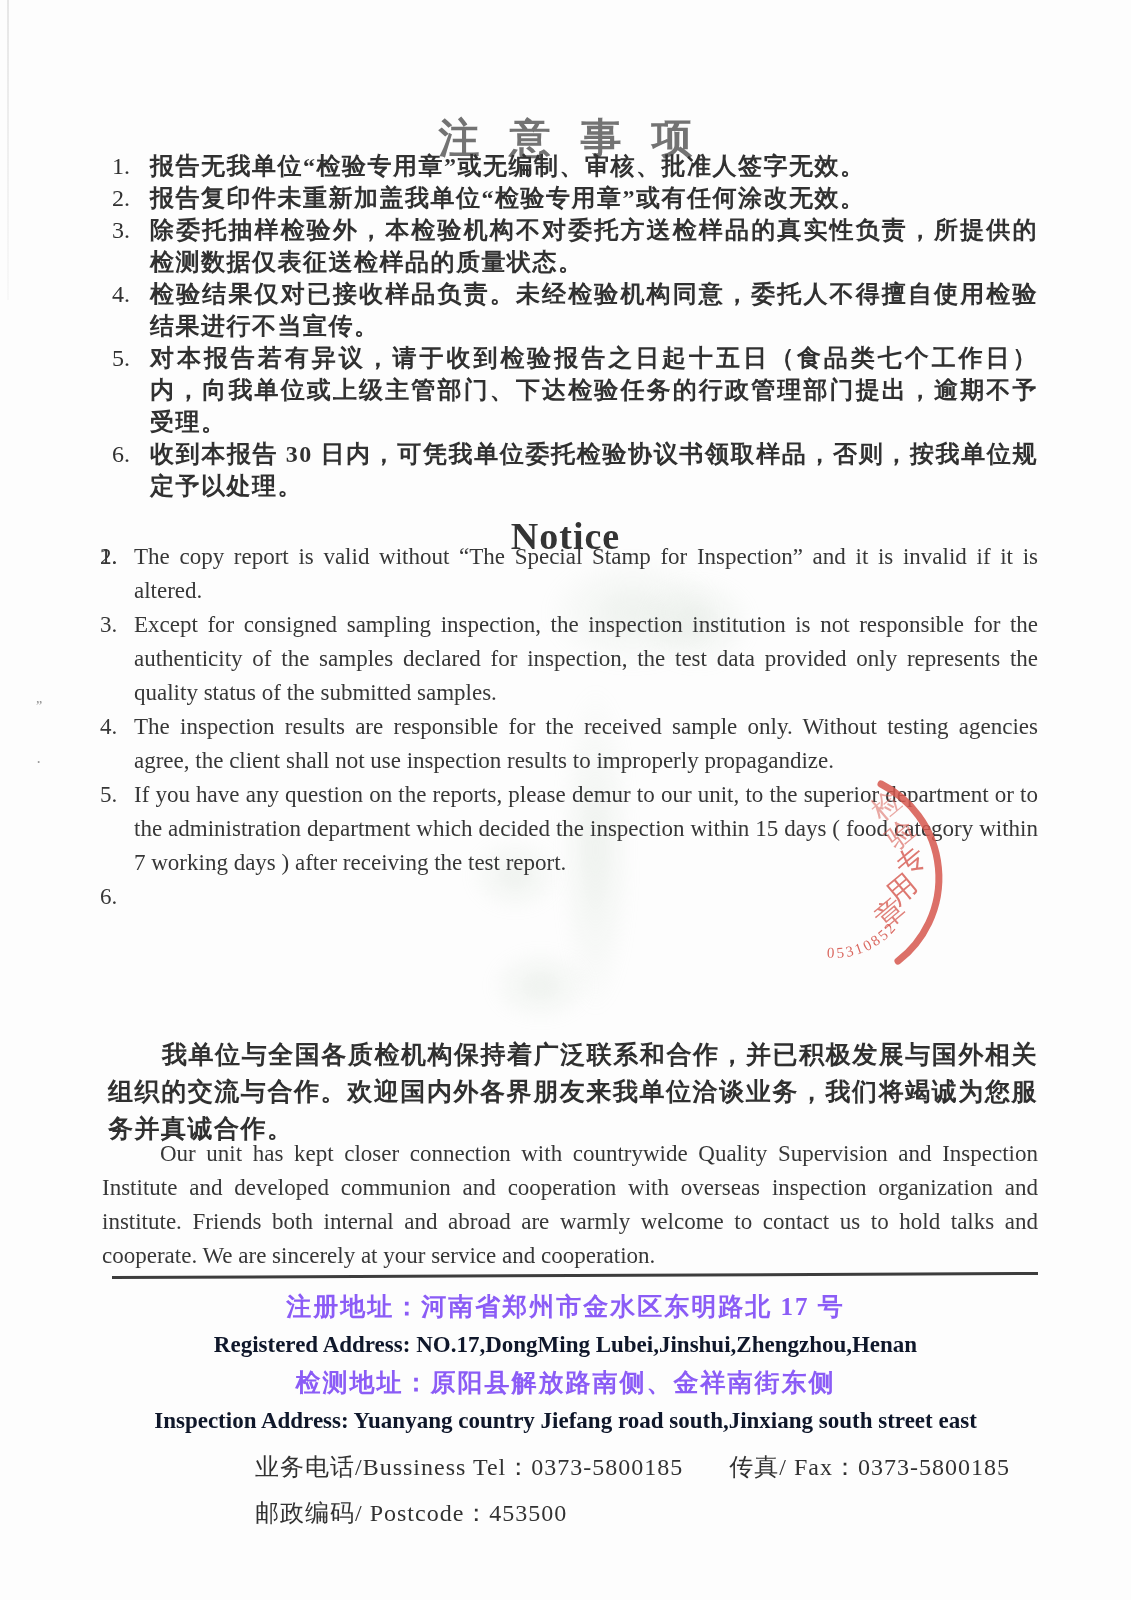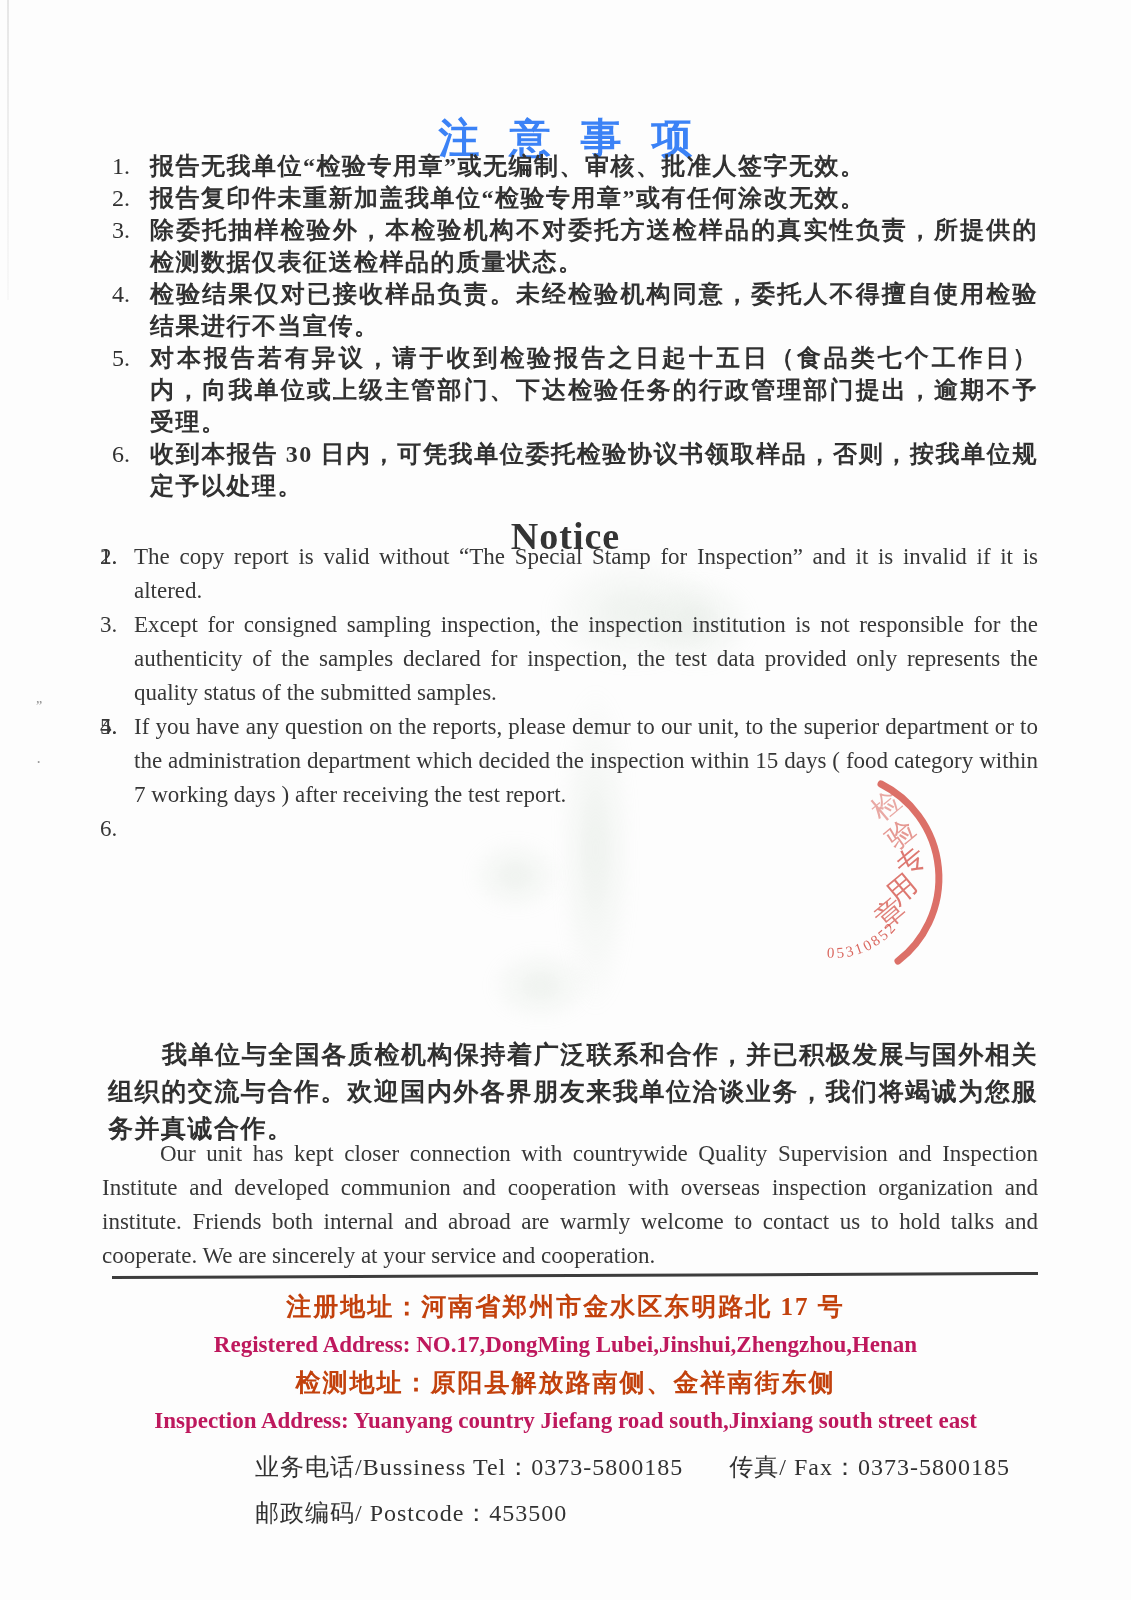--- a/index.html
+++ b/index.html
@@ -21,21 +21,21 @@
     background:radial-gradient(closest-side, rgba(198,212,198,.55), rgba(198,212,198,0)); }
   .wm-1 { left:545px; top:555px; width:175px; height:115px; }
   .wm-2 { left:558px; top:685px; width:75px;  height:330px; }
   .wm-3 { left:468px; top:838px; width:95px;  height:75px; }
   .wm-4 { left:488px; top:948px; width:105px; height:75px; }
   .wm-5 { left:640px; top:575px; width:115px; height:95px; }
 
   .cn-title {
     position:absolute; top:84px; left:0; width:100%;
     text-align:center; font-size:41px; font-weight:700;
-    letter-spacing:30px; text-indent:30px; color:#3b82f6;
+    letter-spacing:30px; text-indent:30px; color:#737373;
   }
 
   .cn-list {
     position:absolute; top:150px; left:112px; width:926px;
     font-size:24px; line-height:32px; font-weight:600;
     letter-spacing:1.5px; text-align:justify; color:#313131;
   }
   .cn-list .item { position:relative; padding-left:38px; }
   .cn-list .num  { position:absolute; left:0; top:0; font-weight:400; letter-spacing:0; }
 
@@ -63,22 +63,22 @@
     color:#373737;
   }
 
   .divider {
     position:absolute; top:1274px; left:112px; width:926px; height:3px;
     background:#3d3d3d; transform:rotate(-0.25deg);
   }
 
   .footer { position:absolute; top:1288px; left:0; width:100%; }
   .f-line { line-height:38px; text-align:center; white-space:nowrap; }
-  .f-cn   { font-size:25px; font-weight:700; letter-spacing:2px; color:#c2410c; }
-  .f-en   { font-size:23px; font-weight:700; color:#be185d; }
+  .f-cn   { font-size:25px; font-weight:700; letter-spacing:2px; color:#8b5cf6; }
+  .f-en   { font-size:23px; font-weight:700; color:#0f172a; }
   .f-left { text-align:left; padding-left:255px; font-weight:400; font-size:24px;
             letter-spacing:1px; color:#323232;margin-top:8px; }
   .f-gap  { display:inline-block; width:46px; }
 
   .stamp { position:absolute; left:820px; top:752px; }
   .stamp text { font-family:"Liberation Serif", serif; }
 </style>
 </head>
 <body>
 
@@ -132,20 +132,21 @@
     <div class="item">
       <span class="num">2.</span>
       <span>The copy report is valid without “The Special Stamp for Inspection” and it is invalid if it is altered.</span>
     </div>
     <div class="item">
       <span class="num">3.</span>
       <span>Except for consigned sampling inspection, the inspection institution is not responsible for the authenticity of the samples declared for inspection, the test data provided only represents the quality status of the submitted samples.</span>
     </div>
     <div class="item">
       <span class="num">4.</span>
+      <span>The inspection results are responsible for the received sample only. Without testing agencies agree, the client shall not use inspection results to improperly propagandize.</span>
     </div>
     <div class="item">
       <span class="num">5.</span>
       <span>If you have any question on the reports, please demur to our unit, to the superior department or to the administration department which decided the inspection within 15 days ( food category within 7 working days ) after receiving the test report.</span>
     </div>
     <div class="item">
       <span class="num">6.</span>
     </div>
   </div>
 

